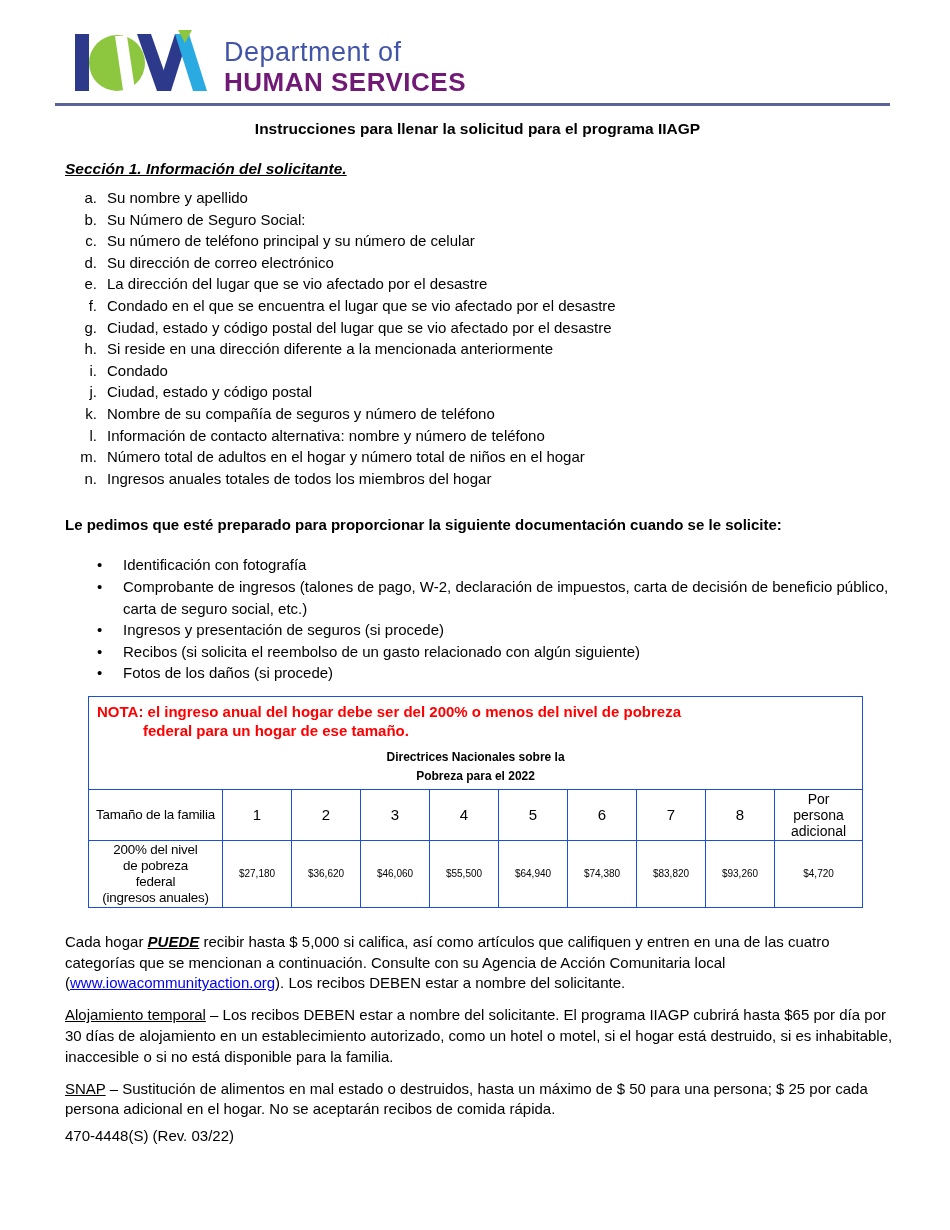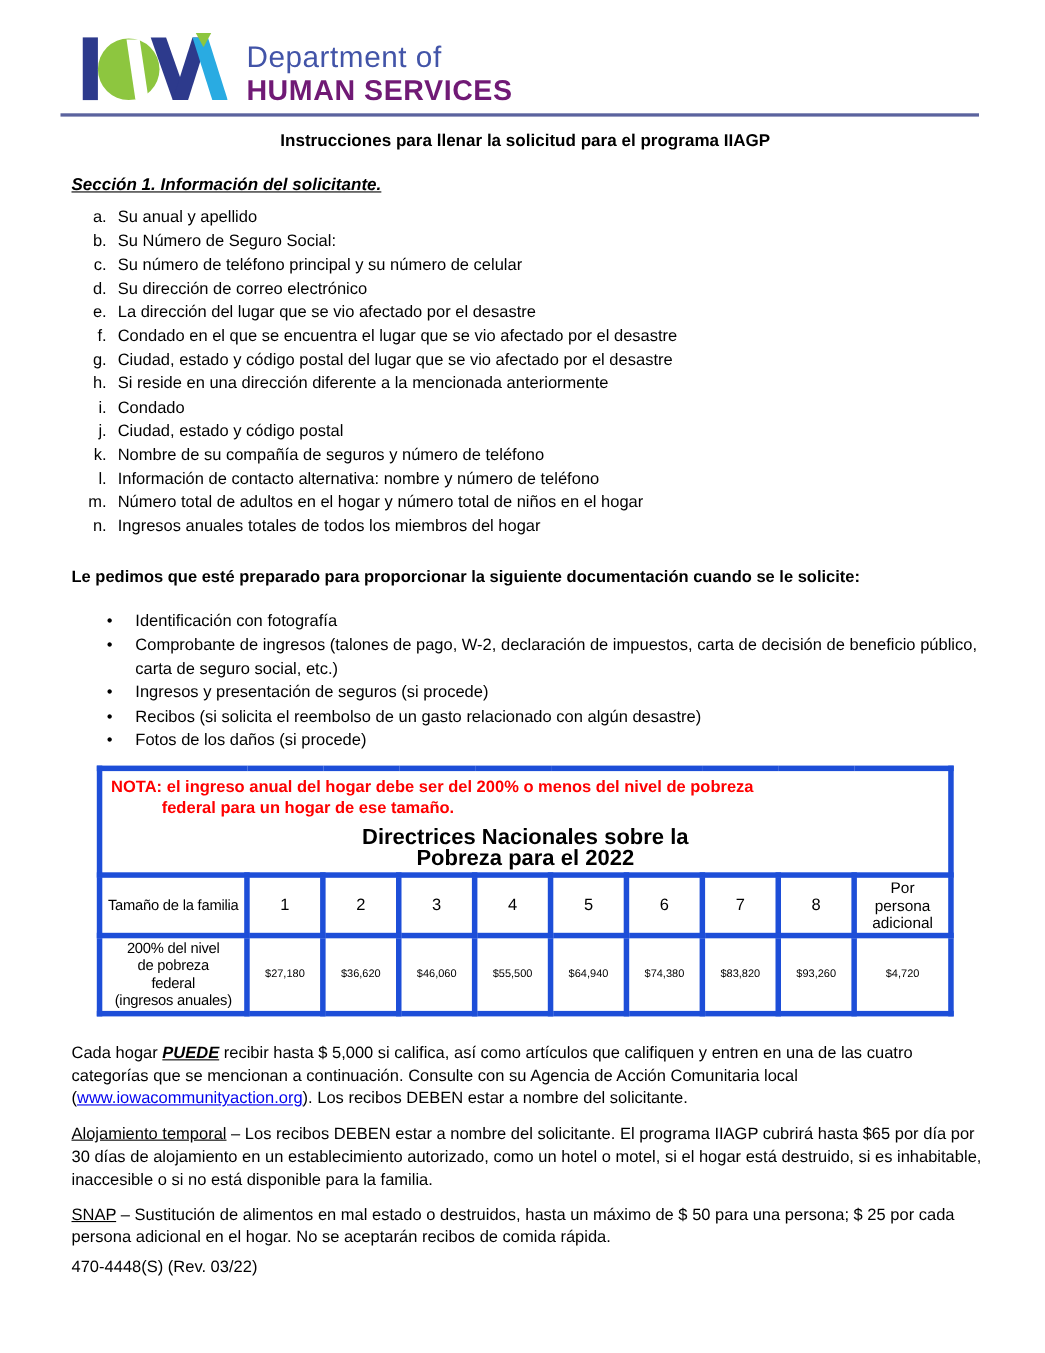--- a/index.html
+++ b/index.html
@@ -32,25 +32,25 @@
   .bold-para { font-weight:bold; margin-top:26px; line-height:20px; }
 
   
   .blist { margin-top:19px; }
   .brow { display:grid; grid-template-columns:12px 1fr; column-gap:14px;
           padding-left:32px; line-height:21.6px; }
   .brow .bdot::before { content:"•"; }
 
   
   table.pov { border-collapse:collapse; margin:12px 0 0 23px; width:774px; table-layout:fixed; }
-  table.pov td, table.pov th { border:5px solid #1d4ed8; }
+  table.pov td, table.pov th { border:1px solid #1d4ed8; }
   .nota-cell { padding:5px 8px 3px 8px; }
   .nota-red { color:#fe0000; font-weight:bold; font-size:15px; line-height:19px; }
   .nota-red .l2 { margin-left:46px; }
-  .nota-title { text-align:center; font-weight:bold; font-size:20px;
+  .nota-title { text-align:center; font-weight:bold; font-size:12px;
                 line-height:19px; margin-top:8px; white-space:pre-line; }
   .hdr td { height:50px; text-align:center; vertical-align:middle;
             font-weight:normal; font-size:15px; padding:1px; }
   .hdr td.fam { font-size:13.4px; white-space:nowrap; overflow:hidden; letter-spacing:-0.2px; padding:0 1px; }
   .hdr td.extra { font-size:14px; line-height:16px; white-space:pre-line; }
   .dat td { height:64px; text-align:center; vertical-align:middle; font-size:10px; padding:1px; }
   .dat td.lbl { font-size:13.4px; line-height:16px; white-space:pre-line; letter-spacing:-0.2px; }
 
   
   .para { margin-top:24px; line-height:20.8px; width:828px; }
@@ -83,21 +83,21 @@
   </div>
   <div class="rule"></div>
 
   <h1 class="title">Instrucciones para llenar la solicitud para el programa IIAGP</h1>
 
   <h2 class="sect">Sección 1. Información del solicitante.</h2>
 
   <div class="llist">
     <div class="lrow">
         <span class="ltr">a.</span>
-        <span>Su anual y apellido</span>
+        <span>Su nombre y apellido</span>
       </div>
     <div class="lrow">
         <span class="ltr">b.</span>
         <span>Su Número de Seguro Social:</span>
       </div>
     <div class="lrow">
         <span class="ltr">c.</span>
         <span>Su número de teléfono principal y su número de celular</span>
       </div>
     <div class="lrow">
@@ -156,21 +156,21 @@
     <div class="brow">
         <span class="bdot"></span>
         <span>Comprobante de ingresos (talones de pago, W-2, declaración de impuestos, carta de decisión de beneficio público, carta de seguro social, etc.)</span>
       </div>
     <div class="brow">
         <span class="bdot"></span>
         <span>Ingresos y presentación de seguros (si procede)</span>
       </div>
     <div class="brow">
         <span class="bdot"></span>
-        <span>Recibos (si solicita el reembolso de un gasto relacionado con algún desastre)</span>
+        <span>Recibos (si solicita el reembolso de un gasto relacionado con algún siguiente)</span>
       </div>
     <div class="brow">
         <span class="bdot"></span>
         <span>Fotos de los daños (si procede)</span>
       </div>
   </div>
 
   <table class="pov">
     <colgroup>
       <col style="width:134px">

